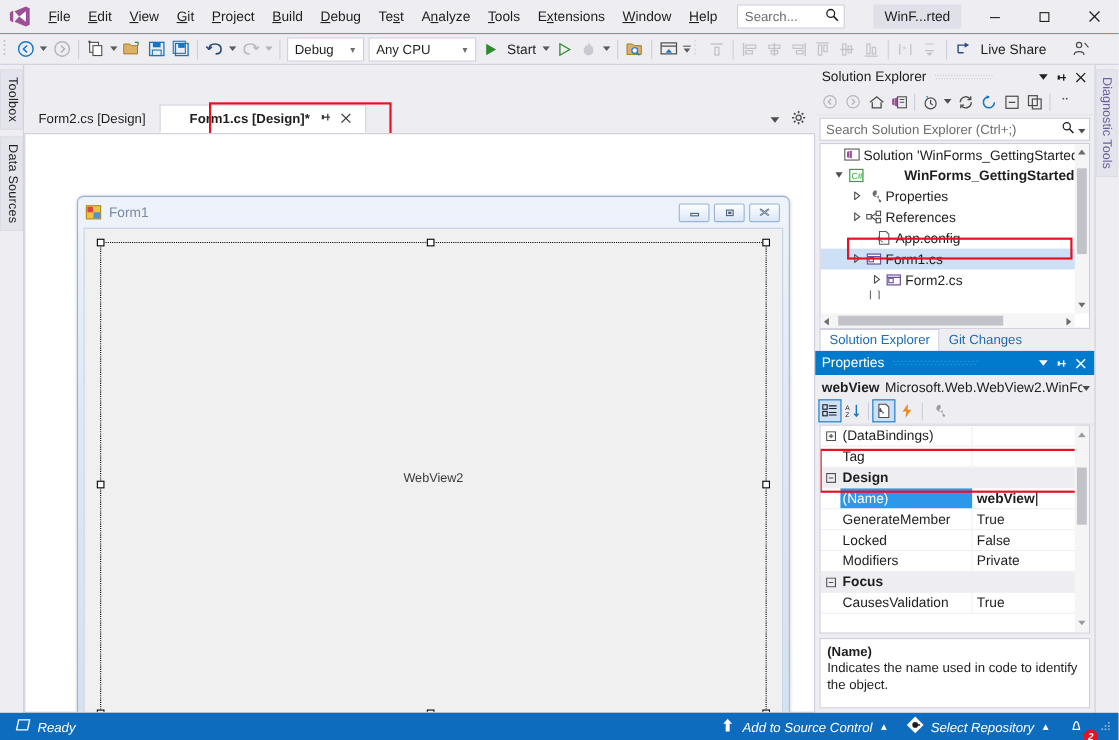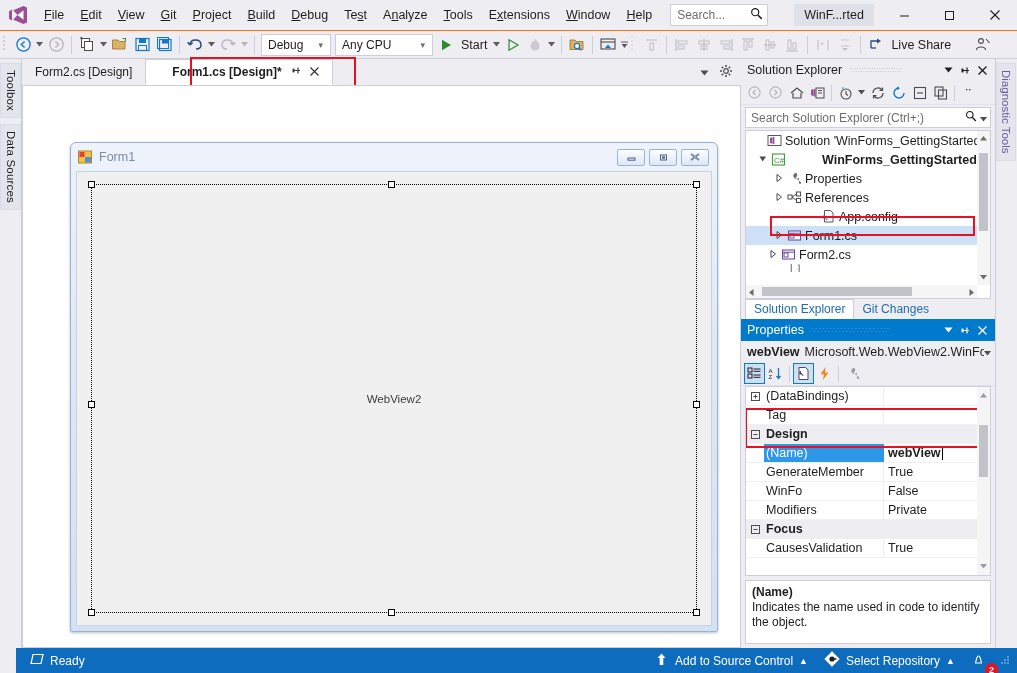--- a/index.html
+++ b/index.html
@@ -65,21 +65,21 @@
     display:flex; flex-direction:column; align-items:stretch; padding-top:4px;
   }
   .vtab {
     writing-mode:vertical-rl; text-orientation:mixed;
     background:#e4e4ec; color:#1e1e1e; font-size:11.5px;
     padding:6px 3px; margin-bottom:6px; border:1px solid #dcdce4;
     letter-spacing:.2px;
   }
 
   
-  #docwell { flex:1; display:flex; flex-direction:column; min-width:0; background:#eeeef2; }
+  #docwell { flex:1; display:flex; flex-direction:column; min-width:0; background:#eeeef2;margin-top:36px; }
   #tabstrip { height:26px; display:flex; align-items:stretch; background:#eeeef2; position:relative; }
   .doctab {
     display:flex; align-items:center; padding:0 12px; font-size:12px;
     background:#eeeef2; color:#1e1e1e; border:1px solid transparent;
     position:relative; white-space:nowrap;
   }
   .doctab.inactive { background:#eeeef2; }
   .doctab.active {
     background:#fff; border-color:#cccedb; border-bottom-color:#fff;
     font-weight:bold; color:#1e1e1e;padding-left:26px;
@@ -204,23 +204,23 @@
   
   #right-strip { width:22px; background:#eeeef2; border-left:1px solid #cccedb; padding-top:4px; }
   .vtab-diag {
     writing-mode:vertical-rl; text-orientation:mixed;
     background:#e4e4ec; color:#6b5f9e; font-size:11.5px;
     padding:6px 3px; border:1px solid #dcdce4;
   }
 
   
   #statusbar {
-    position:absolute; left:16px; right:0; bottom:0; height:25px;
+    position:absolute; left:0; right:0; bottom:0; height:25px;
     background:#0d6cbd; color:#fff; display:flex; align-items:center;
-    font-size:12px; padding:0 6px;
+    font-size:12px; padding:0 6px;font-style:italic;
   }
   #statusbar .sb-item { display:flex; align-items:center; gap:6px; padding:0 8px; height:25px; }
   .sb-caret { font-size:9px; }
   #notif-badge {
     position:absolute; right:-4px; bottom:-3px; background:#e81123; color:#fff;
     border-radius:50%; width:13px; height:13px; font-size:9px;
     display:flex; align-items:center; justify-content:center; font-weight:bold;
   }
   .sb-grip { margin-left:4px; opacity:.8; }
 </style>
@@ -858,21 +858,21 @@
             <svg width="15" height="15" viewBox="0 0 15 15">
                 <rect x="1" y="5" width="4" height="4" fill="none" stroke="#4d4d4d" stroke-width="1"></rect>
                 <rect x="9.5" y="2" width="4" height="4" fill="none" stroke="#4d4d4d" stroke-width="1"></rect>
                 <rect x="9.5" y="8.5" width="4" height="4" fill="none" stroke="#4d4d4d" stroke-width="1"></rect>
                 <path d="M5 7 L9.5 4 M5 7 L9.5 10.5" stroke="#4d4d4d" stroke-width="1" fill="none"></path>
               </svg>
           </span>
           <span class="tlabel">References</span>
         </div>
 
-        <div class="trow" style="padding-left:60px">
+        <div class="trow" style="padding-left:35px">
           <span class="texp"></span>
           <span class="ticon">
             <svg width="15" height="15" viewBox="0 0 15 15">
                 <path d="M3.5 1.5 L9.5 1.5 L12 4 L12 13 L3.5 13 Z" fill="#fff" stroke="#5a5a5a" stroke-width="1"></path>
                 <path d="M3.8 6 a2 2 0 1 0 1.6 3 L5 11 l1 .5 .5-1 -3.3-3 Z" fill="#5a5a5a"></path>
               </svg>
           </span>
           <span class="tlabel">App.config</span>
         </div>
 
@@ -885,21 +885,21 @@
           <span class="ticon">
             <svg width="15" height="15" viewBox="0 0 15 15">
                 <rect x="1.5" y="3" width="12" height="9" fill="#fff" stroke="#6b4f9e" stroke-width="1.1"></rect>
                 <rect x="3" y="6" width="4" height="4" fill="none" stroke="#6b4f9e" stroke-width="1"></rect>
                 <line x1="1.5" y1="5.2" x2="13.5" y2="5.2" stroke="#6b4f9e" stroke-width="1"></line>
               </svg>
           </span>
           <span class="tlabel">Form1.cs</span>
         </div>
 
-        <div class="trow" style="padding-left:20px">
+        <div class="trow" style="padding-left:44px">
           <span class="texp">
             <svg width="8" height="8" viewBox="0 0 8 8">
                 <path d="M2 0.5 L6.5 4 L2 7.5 Z" fill="none" stroke="#4d4d4d" stroke-width="1"></path>
               </svg>
           </span>
           <span class="ticon">
             <svg width="15" height="15" viewBox="0 0 15 15">
                 <rect x="1.5" y="3" width="12" height="9" fill="#fff" stroke="#6b4f9e" stroke-width="1.1"></rect>
                 <rect x="3" y="6" width="4" height="4" fill="none" stroke="#6b4f9e" stroke-width="1"></rect>
                 <line x1="1.5" y1="5.2" x2="13.5" y2="5.2" stroke="#6b4f9e" stroke-width="1"></line>
@@ -1111,21 +1111,21 @@
               <span class="caret-bar"></span>
             </span>
         </div>
         <div class="prow">
           <span class="pexp"></span>
           <span class="pname">GenerateMember</span>
           <span class="pval">True</span>
         </div>
         <div class="prow">
           <span class="pexp"></span>
-          <span class="pname">WinFo</span>
+          <span class="pname">Locked</span>
           <span class="pval">False</span>
         </div>
         <div class="prow">
           <span class="pexp"></span>
           <span class="pname">Modifiers</span>
           <span class="pval">Private</span>
         </div>
         <div class="prow cat">
           <span class="pexp">
             <svg width="9" height="9" viewBox="0 0 9 9">

